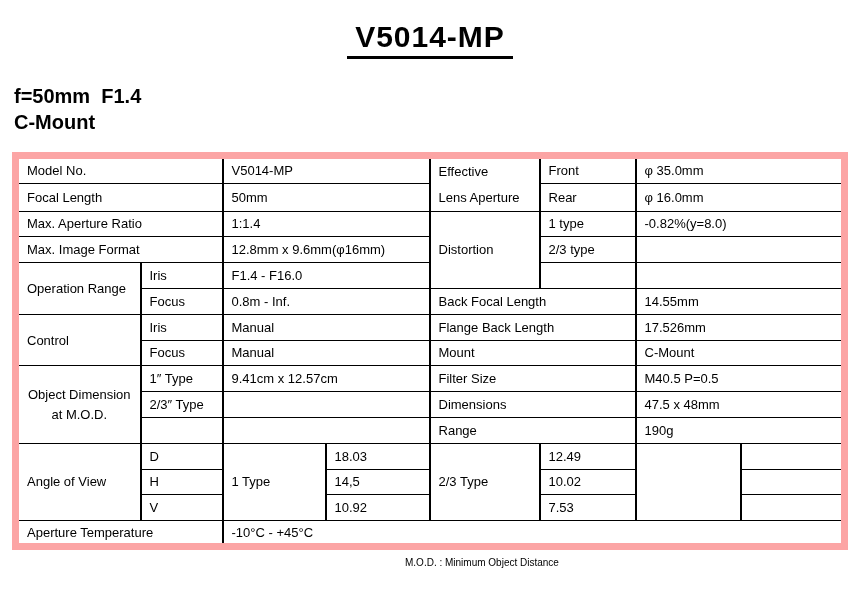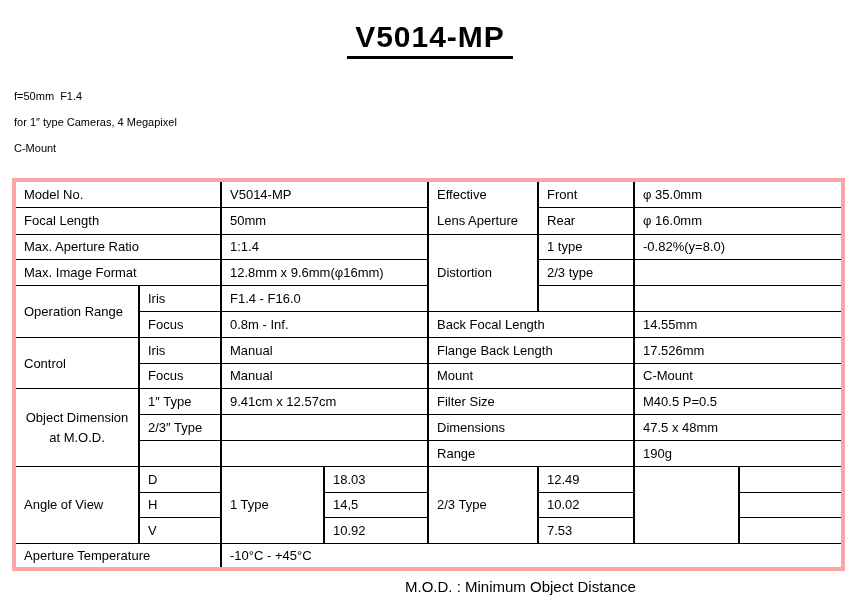--- a/index.html
+++ b/index.html
@@ -17,66 +17,65 @@
     display: inline-block;
     font-size: 30px;
     font-weight: bold;
     letter-spacing: 1px;
     border-bottom: 3px solid #000;
     padding: 0 8px 2px 8px;
   }
 
   .header-block { margin: 24px 0 0 14px; }
   .hdr-line {
-    font-size: 11px;
-    font-weight: normal;
+    font-size: 20px;
+    font-weight: bold;
     line-height: 26px;
     white-space: pre;
   }
 
   table.spec {
     border-collapse: collapse;
     table-layout: fixed;
     width: 829px;
     margin: 17px 0 0 12px;
-    border: 4px solid #fca5a5;
+    border: 7px solid #fca5a5;
   }
   table.spec td {
     border: 1px solid #000;
     border-left-width: 2px;
     border-right-width: 2px;
     font-size: 13px;
     padding: 0 8px;
     white-space: nowrap;
     overflow: hidden;
     vertical-align: middle;
   }
   table.spec tr { height: 25.8px; }
   td.hb { border-bottom-width: 2px; }
   td.top { vertical-align: top; padding-top: 5px; border-radius: 17px; }
   td.two-line { vertical-align: top; padding-top: 0; line-height: 25.8px; }
   td.objdim { vertical-align: top; text-align: center; line-height: 20px; padding-top: 3px; white-space: nowrap; }
 
   .footer-note {
-    font-size: 15px;
+    font-size: 10px;
     margin: 7px 0 12px 405px;
   }
 </style>
 </head>
 <body>
 
 <div class="page">
 
   <div class="title-wrap">
     <span class="doc-title">V5014-MP</span>
   </div>
 
   <div class="header-block">
     <div class="hdr-line">f=50mm  F1.4</div>
-    <div class="hdr-line">for 1″ type Cameras, 4 Megapixel</div>
     <div class="hdr-line">C-Mount</div>
   </div>
 
   <table class="spec">
     <colgroup>
       <col style="width:125px">
         <col style="width:82px">
         <col style="width:103px">
         <col style="width:104px">
       <col style="width:110px">

